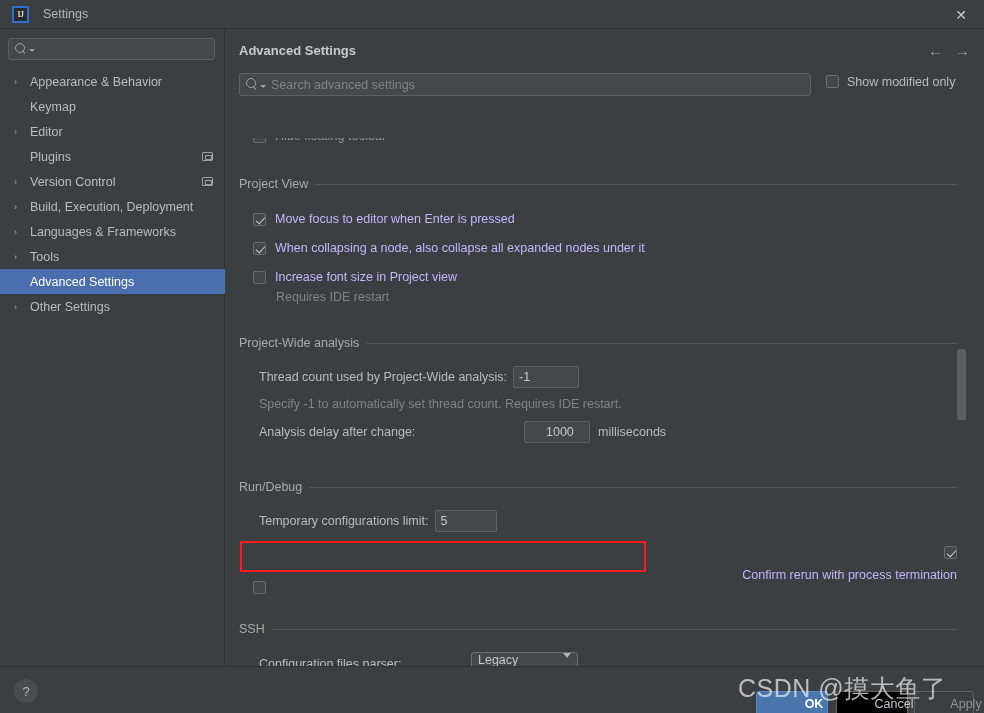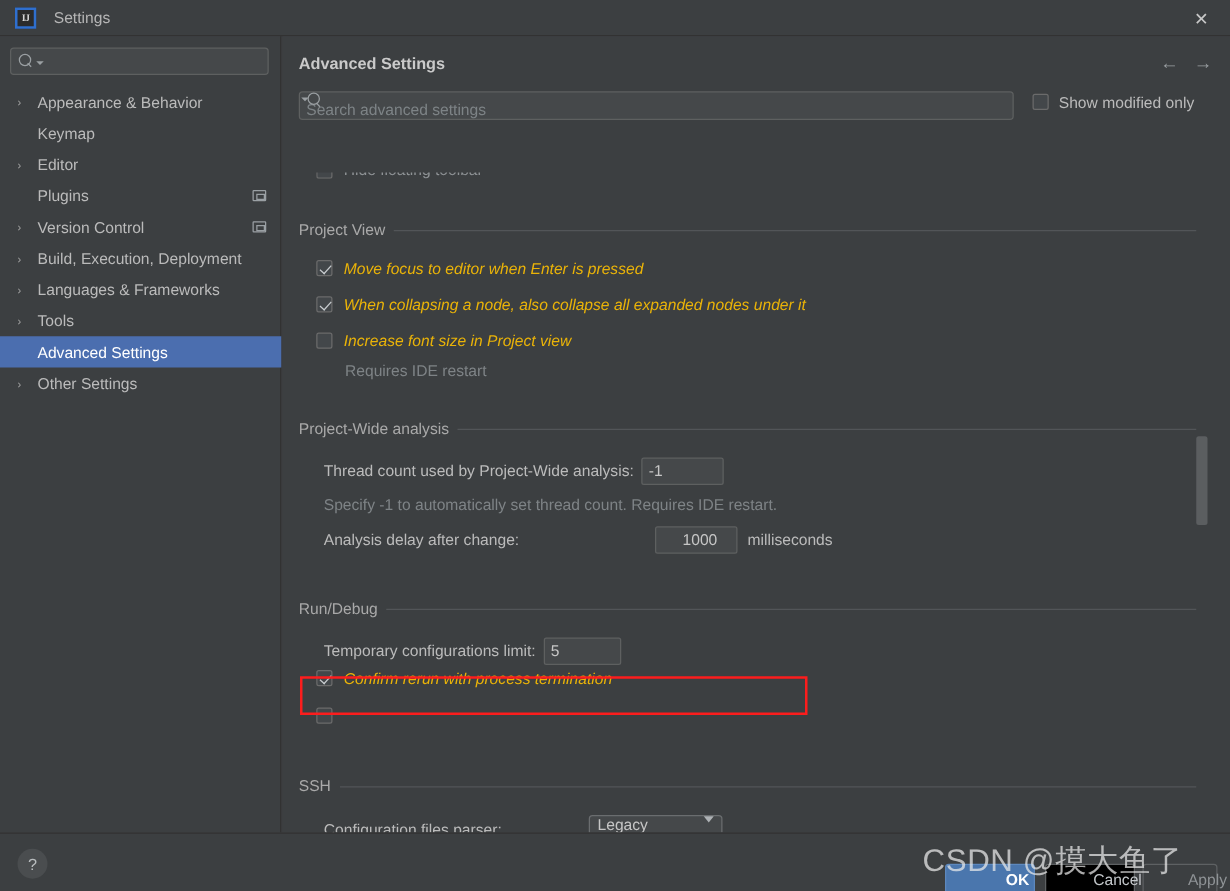--- a/index.html
+++ b/index.html
@@ -143,21 +143,21 @@
     color: #9a9fa2; font-size: 15px;
   }
   .nav-arrow { cursor: default; line-height: 15px; }
 
   .adv-search {
     position: absolute; left: 13px; top: 44px;
     width: 572px; height: 23px;
     background: #45484a;
     border: 1px solid #5e6060;
     border-radius: 3px;
-    display: flex; align-items: flex-start; flex-direction: column;
+    display: flex; align-items: center;
   }
   .adv-search-ph {
     margin-left: 5px;
     color: #7d8386;
     font-size: 12.5px;
   }
   .show-mod {
     position: absolute; left: 600px; top: 46px;
     display: flex; align-items: flex-start; gap: 8px;
     font-size: 12.5px; color: #bbbbbb;
@@ -203,25 +203,24 @@
     display: flex; align-items: center; gap: 7px;
     color: #a9a9a9; font-size: 12.5px;
     white-space: nowrap;
   }
   .sec-line {
     flex: 1 1 auto;
     height: 1px;
     background: #525558;
   }
   .opt-row {
-    display: flex; align-items: flex-start; gap: 9px;
+    display: flex; align-items: flex-end; gap: 9px;
     margin-left: 14px;
-    font-size: 12.5px; color: #eab308;
+    font-size: 12.5px; color: #c4b5fd;
     height: 18px;
-    font-style: italic;
   }
   .hint {
     margin-left: 37px;
     font-size: 12.5px;
     color: #7e8386;
   }
   .field-row {
     display: flex; align-items: center;
     margin-left: 20px;
     font-size: 12.5px; color: #bbbbbb;
@@ -457,21 +456,21 @@
 
       <div class="section" style="top:375px;">
         <div class="sec-head">
           <span>Run/Debug</span>
           <span class="sec-line"></span>
         </div>
         <div class="field-row" style="margin-top:16px;">
           <span>Temporary configurations limit:</span>
           <div class="txtfield" style="width:62px; margin-left:6px;">5</div>
         </div>
-        <div class="opt-row" style="margin-top:4px;">
+        <div class="opt-row" style="margin-top:14px;flex-direction:column;">
           <div class="cb checked"></div>
           <span>Confirm rerun with process termination</span>
         </div>
         <div class="opt-row" style="margin-top:12px;">
           <div class="cb"></div>
         </div>
       </div>
 
       <div class="highlight-box" style="left:14px; top:436px; width:406px; height:31px;"></div>
 

